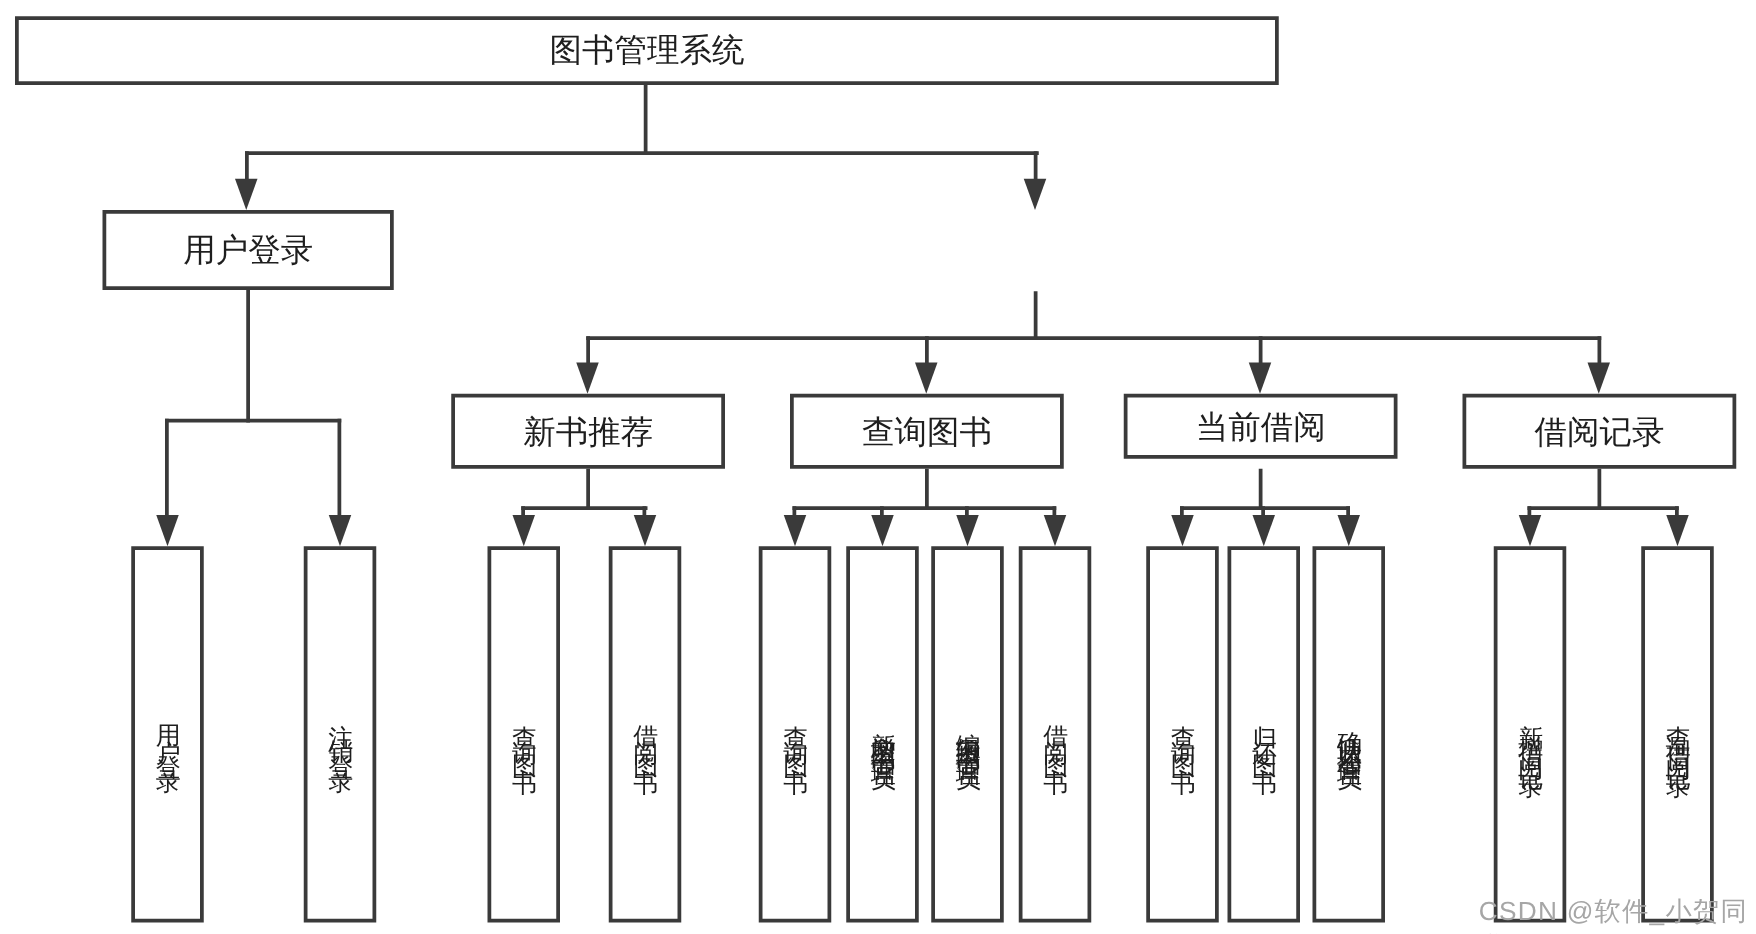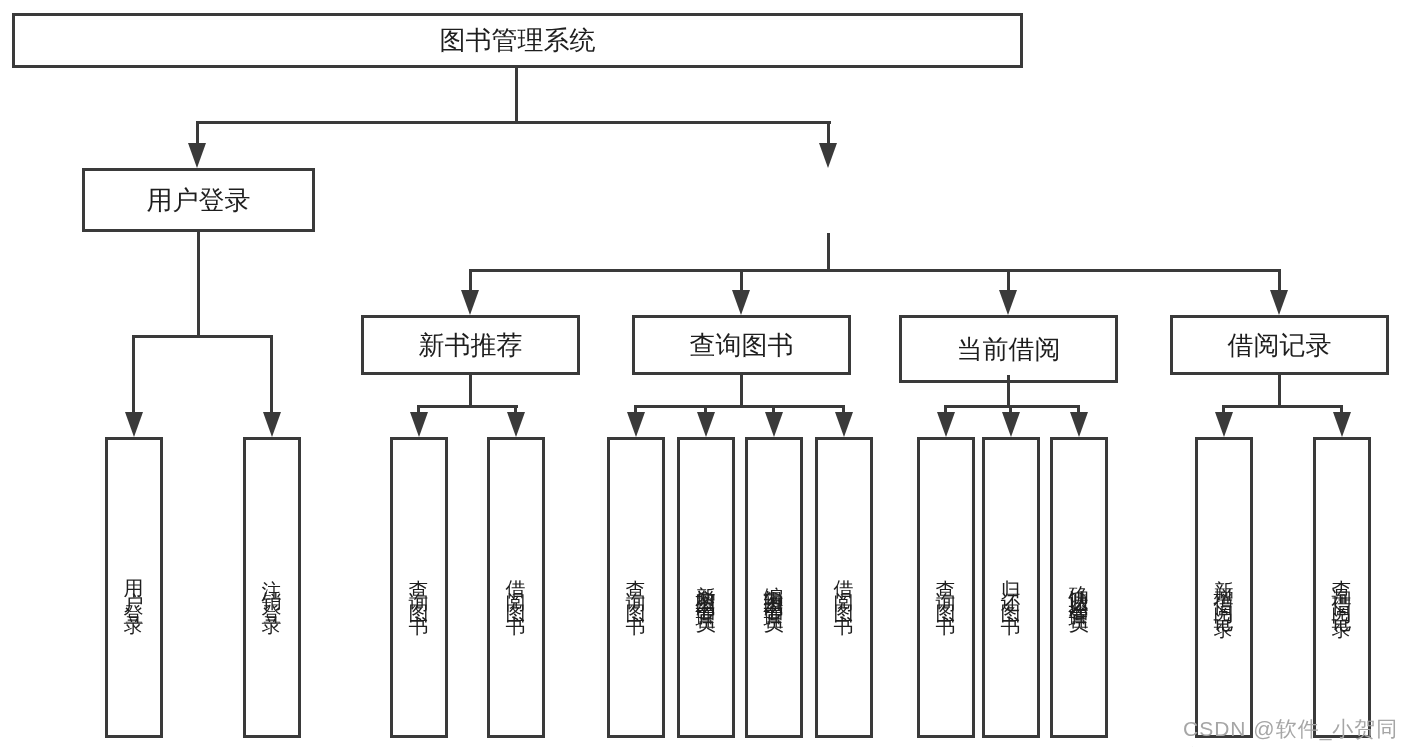--- a/index.html
+++ b/index.html
@@ -37,21 +37,21 @@
 
   <div class="box" style="left:12px;top:13px;width:1011px;height:55px;">图书管理系统</div>
 
   <div class="box" style="left:82px;top:168px;width:233px;height:64px;">用户登录</div>
 
 
   <div class="box" style="left:361px;top:315px;width:219px;height:60px;">新书推荐</div>
 
   <div class="box" style="left:632px;top:315px;width:219px;height:60px;">查询图书</div>
 
-  <div class="box" style="left:899px;top:315px;width:219px;height:68px;">当前借阅</div>
+  <div class="box" style="left:899px;top:315px;width:219px;height:52px;">当前借阅</div>
 
   <div class="box" style="left:1170px;top:315px;width:219px;height:60px;">借阅记录</div>
 
   <div class="box vbox" style="left:105px;top:437px;width:58px;height:301px;">用户登录</div>
   <div class="box vbox" style="left:243px;top:437px;width:58px;height:301px;">注销登录</div>
 
   <div class="box vbox" style="left:390px;top:437px;width:58px;height:301px;">查询图书</div>
   <div class="box vbox" style="left:487px;top:437px;width:58px;height:301px;">借阅图书</div>
 
   <div class="box vbox" style="left:607px;top:437px;width:58px;height:301px;">查询图书</div>

